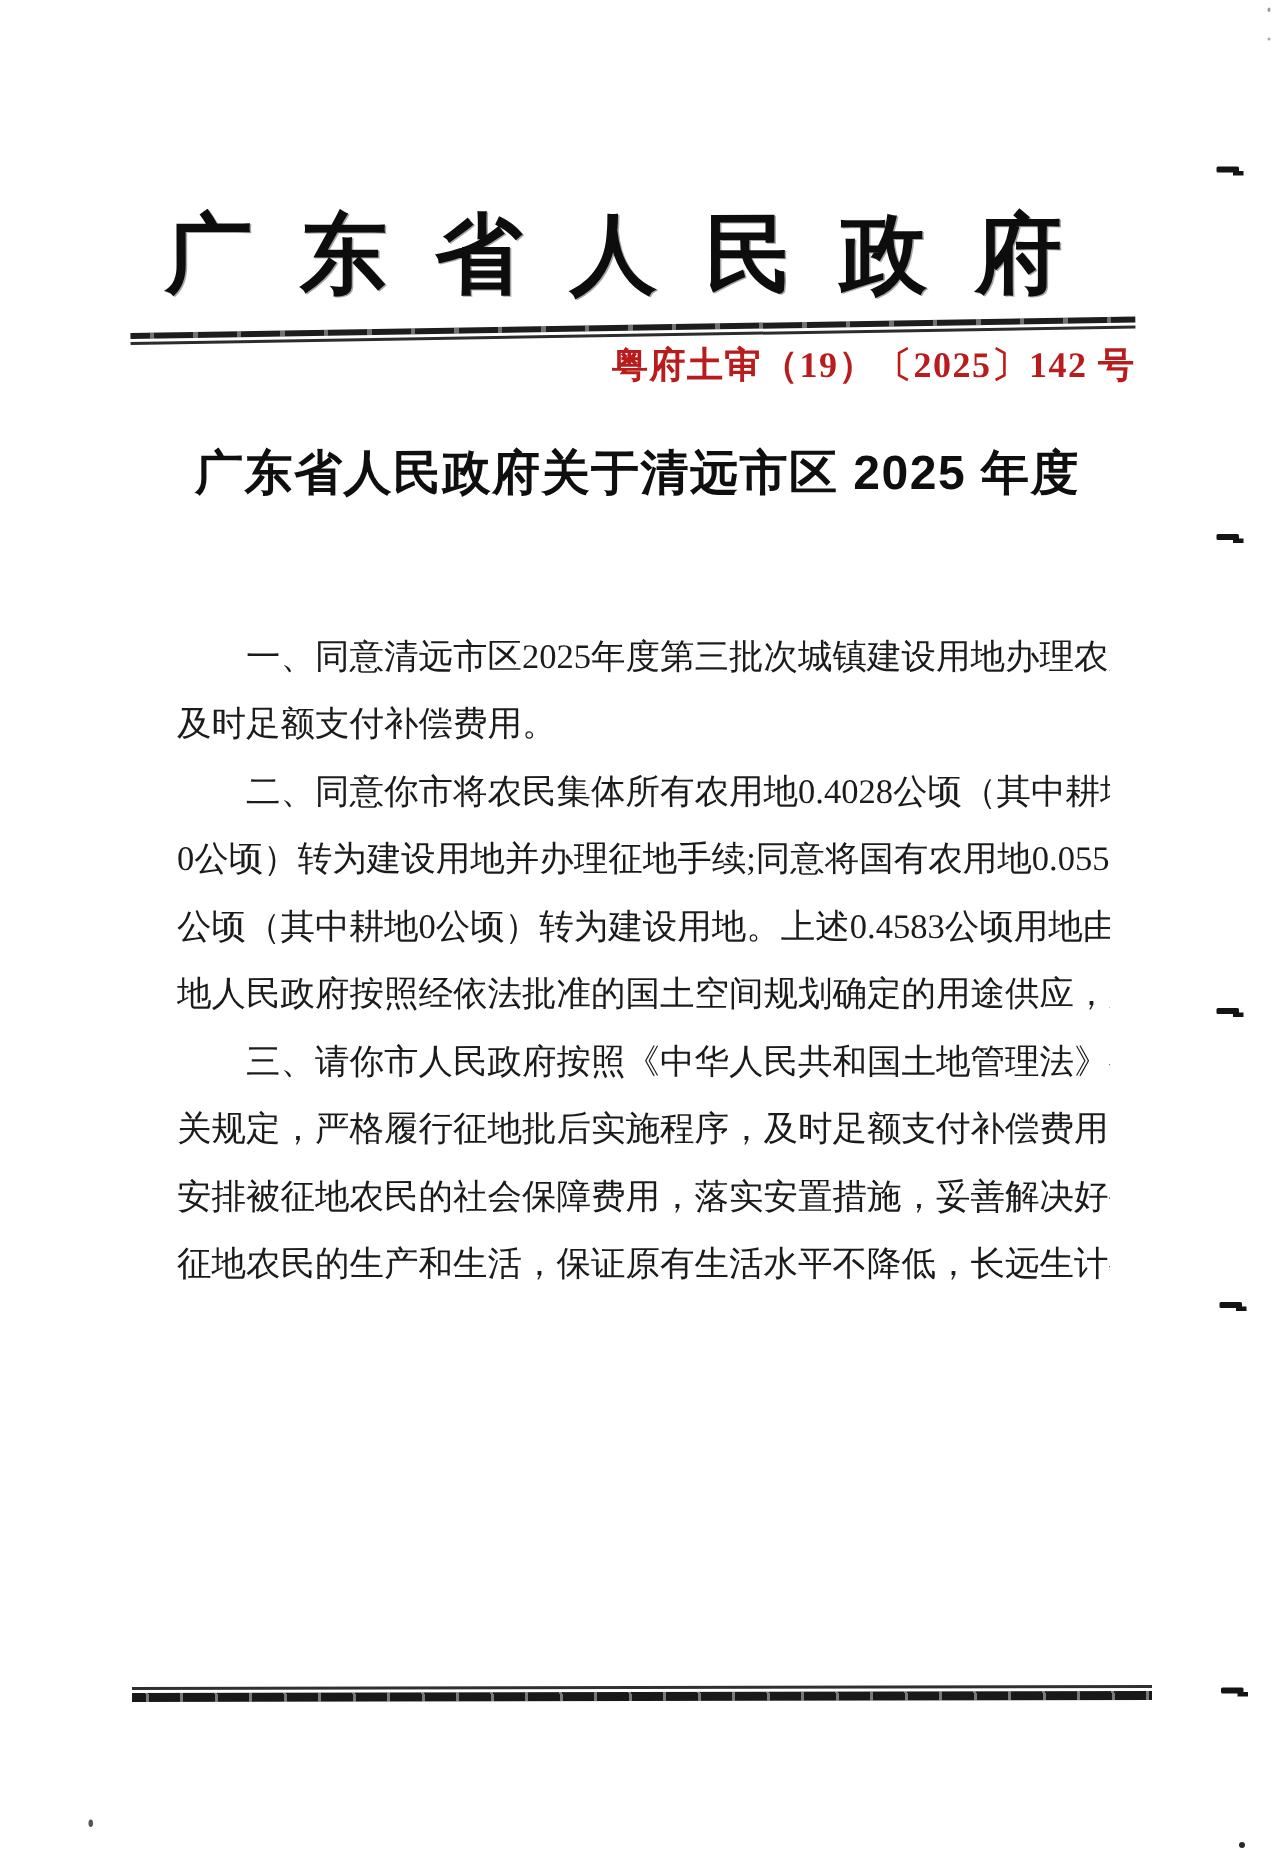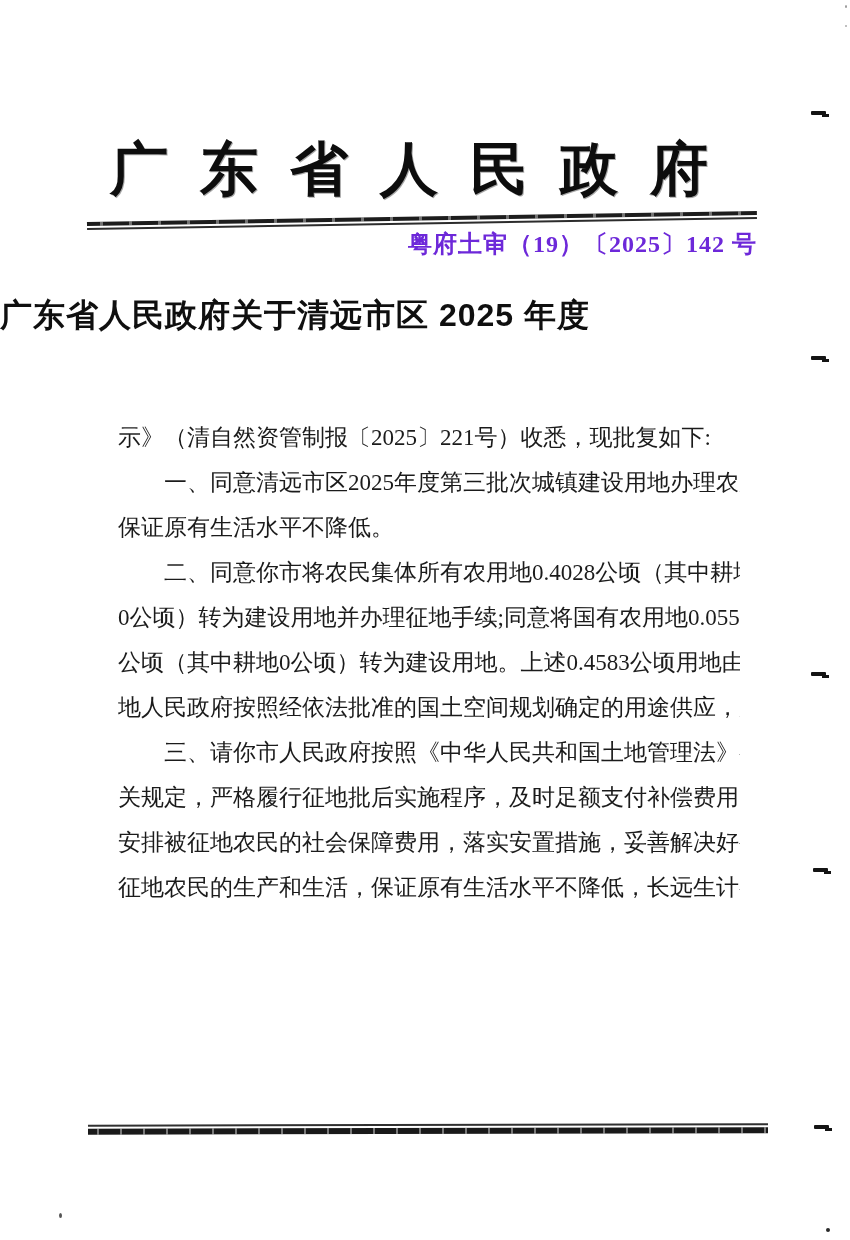--- a/index.html
+++ b/index.html
@@ -30,27 +30,27 @@
     height:3.5px;background:#1d1d1d;
     background-image:repeating-linear-gradient(90deg,rgba(255,255,255,0) 0 13px,rgba(255,255,255,.38) 13px 16px,rgba(255,255,255,0) 16px 29px);
   }
   .header-rule .gap{height:2.5px}
   .header-rule .thin{height:1.6px;background:#2c2c2c}
 
   
   .doc-number{
     position:absolute;top:228px;right:93px;
     font-size:24px;line-height:32px;font-weight:bold;letter-spacing:1px;
-    color:#6d28d9;white-space:nowrap;
+    color:#b91c1c;white-space:nowrap;
   }
 
   
   .title{
     position:absolute;top:297px;left:0;right:0;margin:0;
-    text-align:left;
+    text-align:center;
     font-family:"Liberation Sans","DejaVu Sans",sans-serif;
     font-weight:bold;font-size:32px;line-height:37px;letter-spacing:1px;
     color:#0f0f0f;
   }
 
   
   .body-text{
     position:absolute;left:118px;top:415px;width:622px;
     font-size:23px;line-height:45px;color:#1b1b1b;
   }
@@ -100,23 +100,22 @@
     <div class="thin"></div>
   </div>
 
   <div class="doc-number">粤府土审（19）〔2025〕142 号</div>
 
   <h1 class="title">
     <span>广东省人民政府关于清远市区 2025 年度</span><br>
   </h1>
 
   <div class="body-text">
-    <div class="bline end">示》（清自然资管制报〔2025〕221号）收悉，现批复如下:</div>
     <div class="bline ind">一、同意清远市区2025年度第三批次城镇建设用地办理农用</div>
-    <div class="bline end">保证原有生活水平不降低。</div>
+    <div class="bline end">及时足额支付补偿费用。</div>
     <div class="bline ind">二、同意你市将农民集体所有农用地0.4028公顷（其中耕地</div>
     <div class="bline">0公顷）转为建设用地并办理征地手续;同意将国有农用地0.0555</div>
     <div class="bline">公顷（其中耕地0公顷）转为建设用地。上述0.4583公顷用地由当</div>
     <div class="bline">地人民政府按照经依法批准的国土空间规划确定的用途供应，用</div>
     <div class="bline ind">三、请你市人民政府按照《中华人民共和国土地管理法》有</div>
     <div class="bline">关规定，严格履行征地批后实施程序，及时足额支付补偿费用，</div>
     <div class="bline">安排被征地农民的社会保障费用，落实安置措施，妥善解决好被</div>
     <div class="bline">征地农民的生产和生活，保证原有生活水平不降低，长远生计有</div>
   </div>
 

